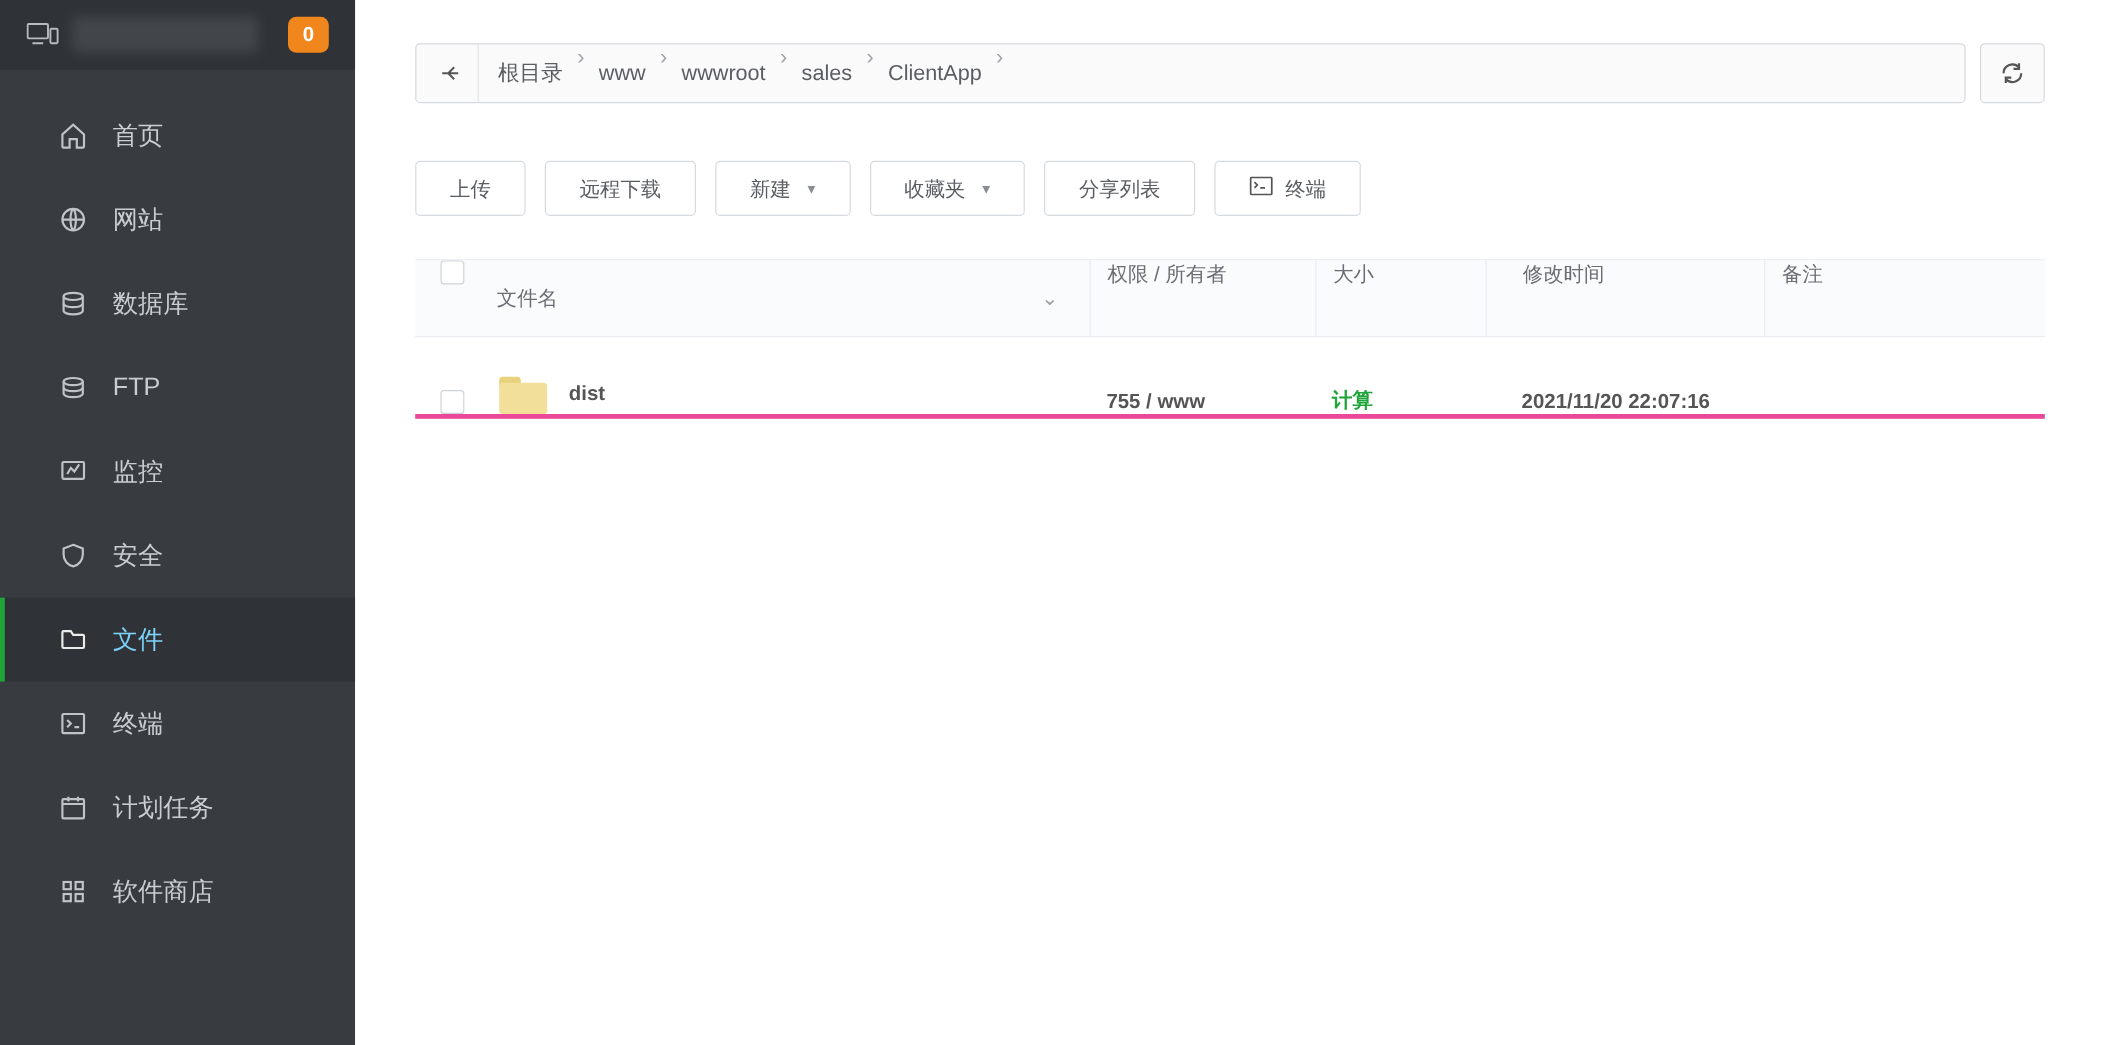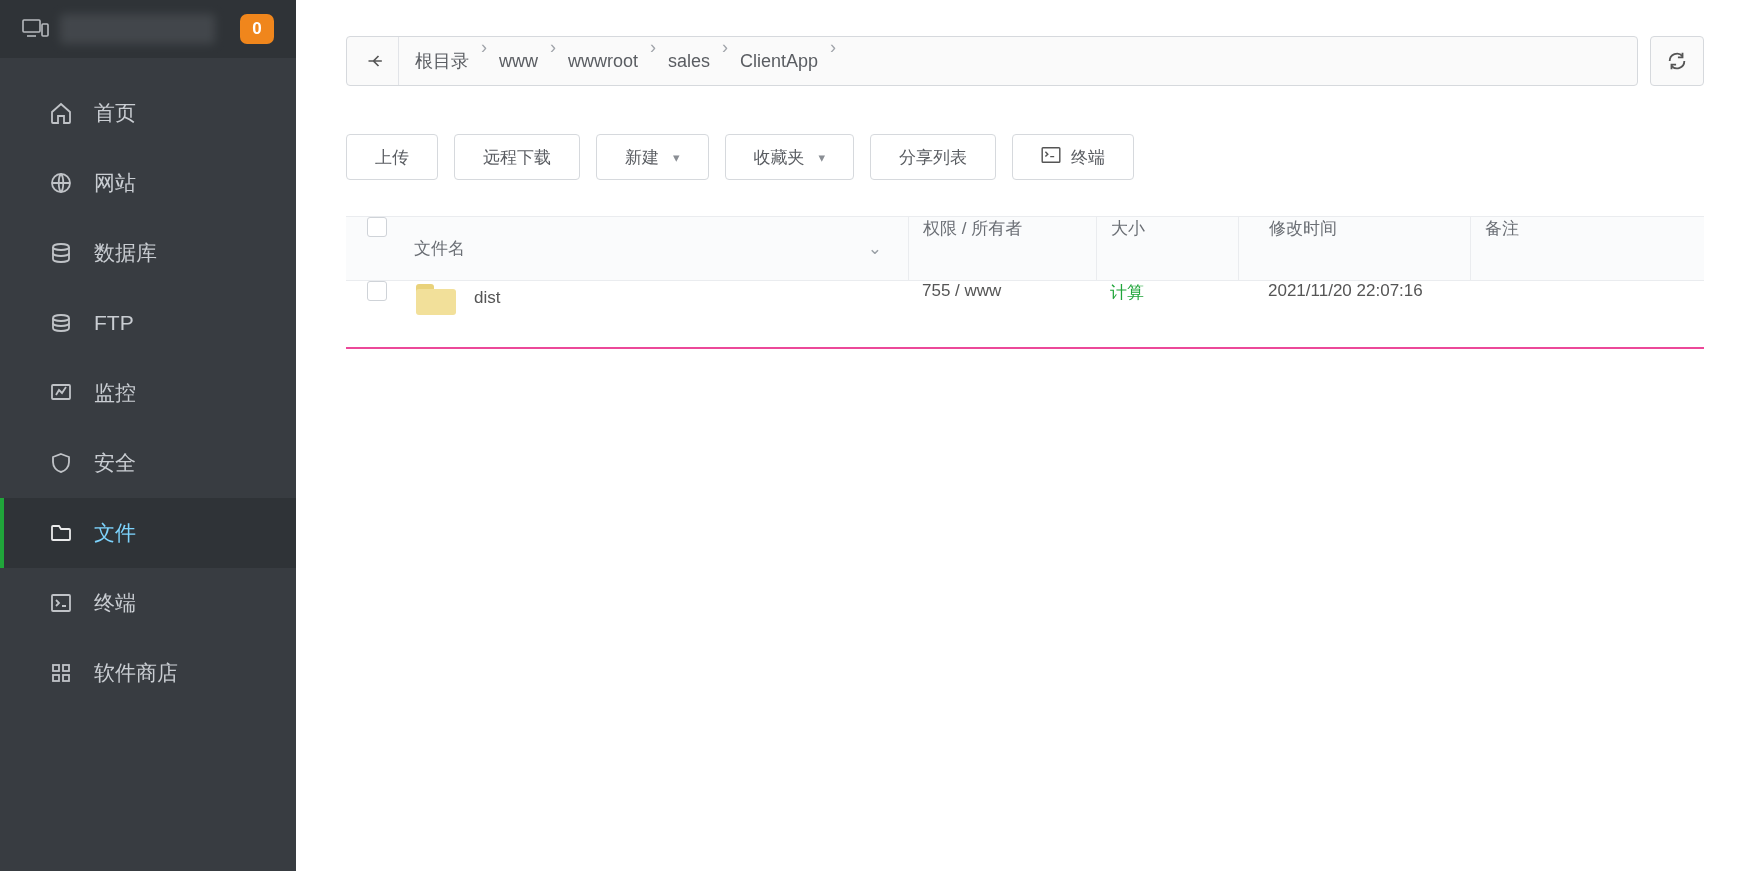--- a/index.html
+++ b/index.html
@@ -106,22 +106,22 @@
     font-size:17px; color:#6a6e74;
   }
   .col-chk { width:62px; display:flex; justify-content:center; }
   .col-name { flex: 0 0 500px; display:flex; align-items:center; padding-left:6px; }
   .col-name .sort-ico { margin-left:auto; margin-right:26px; color:#9aa0a6; }
   .col-perm { width:188px; border-left:1px solid #eaecef; padding-left:14px; }
   .col-size { width:142px; border-left:1px solid #eaecef; padding-left:14px; }
   .col-time { width:232px; border-left:1px solid #eaecef; padding-left:30px; }
   .col-note { flex:1; border-left:1px solid #eaecef; padding-left:14px; }
   .trow {
-    display:flex; align-items:flex-start; height:68px;
-    border-bottom:2px solid #ec4899; font-size:17px; color:#555;
+    display:flex; align-items:flex-end; height:68px;
+    border-bottom:4px solid #ec4899; font-size:17px; color:#555;font-weight:bold;
   }
   .trow .col-perm, .trow .col-size, .trow .col-time, .trow .col-note { border-left:none; }
   .folder-ico {
     width:40px; height:34px; display:inline-block; position:relative;
     margin-right:18px; margin-left:2px;
   }
   .folder-ico::before{
     content:""; position:absolute; left:0; top:3px;
     width:18px; height:8px; background:#e9d27b;
     border-radius:3px 3px 0 0;
@@ -220,20 +220,29 @@
         <svg width="24" height="24" viewBox="0 0 24 24" fill="none" stroke="#cfd2d6" stroke-width="1.8">
             <rect x="3" y="4" width="18" height="16" rx="1"></rect>
             <path d="M7 9l3 3-3 3M13 15h4"></path>
           </svg>
       </span>
       <span>终端</span>
     </div>
     <div class="nav-item">
       <span class="nav-icon">
         <svg width="24" height="24" viewBox="0 0 24 24" fill="none" stroke="#cfd2d6" stroke-width="1.8">
+            <rect x="3" y="5" width="18" height="16" rx="1"></rect>
+            <path d="M3 9h18M8 3v4M16 3v4"></path>
+          </svg>
+      </span>
+      <span>计划任务</span>
+    </div>
+    <div class="nav-item">
+      <span class="nav-icon">
+        <svg width="24" height="24" viewBox="0 0 24 24" fill="none" stroke="#cfd2d6" stroke-width="1.8">
             <rect x="4" y="4" width="6" height="6"></rect>
             <rect x="14" y="4" width="6" height="6"></rect>
             <rect x="4" y="14" width="6" height="6"></rect>
             <rect x="14" y="14" width="6" height="6"></rect>
           </svg>
       </span>
       <span>软件商店</span>
     </div>
   </div>
 </div>

